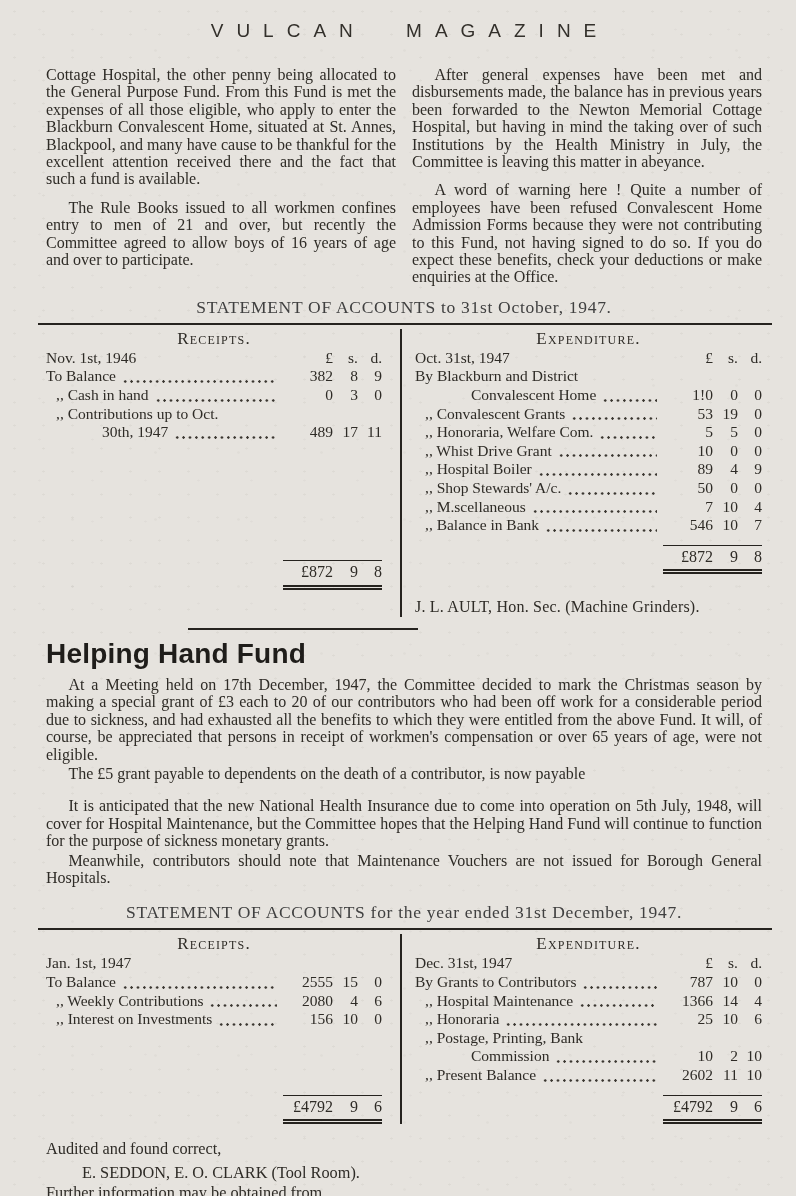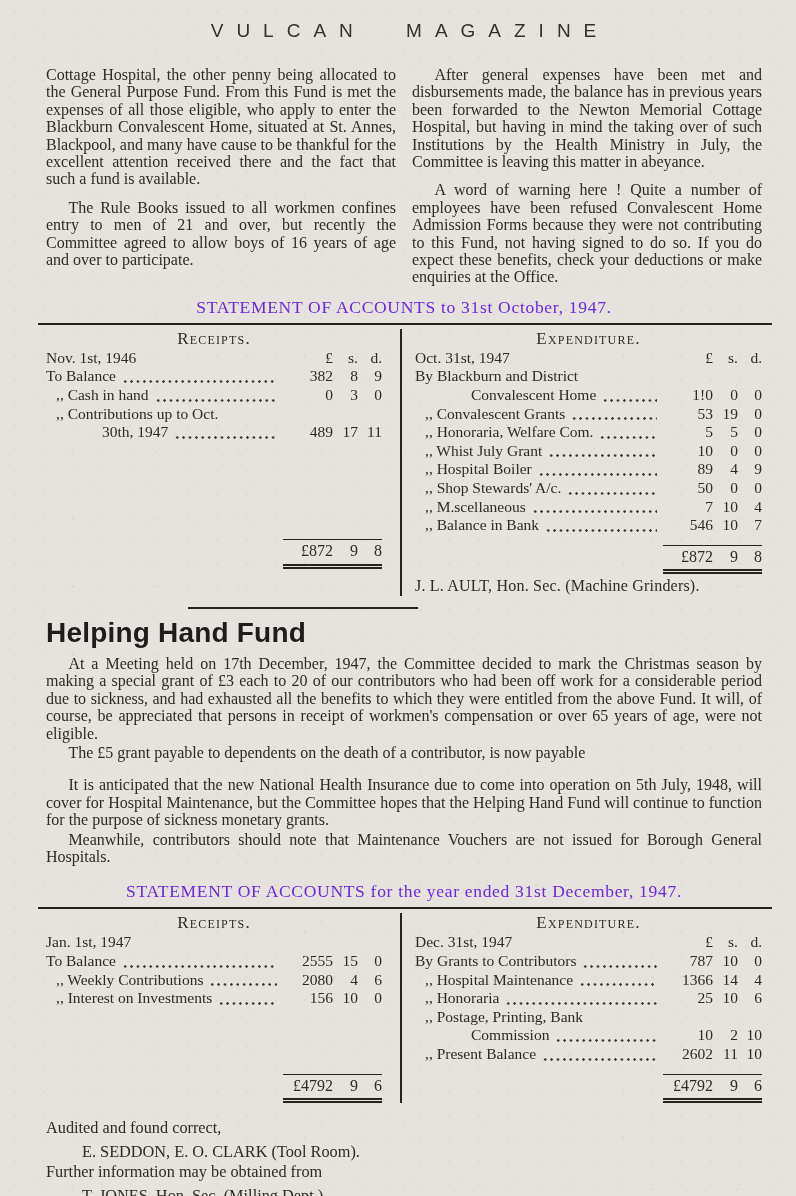--- a/index.html
+++ b/index.html
@@ -31,21 +31,21 @@
     padding-left:12px;
   }
 
   .article{display:grid;grid-template-columns:1fr 1fr;column-gap:16px;margin-top:24px;}
   .article p{margin:0;font-size:16px;line-height:17.4px;text-align:justify;}
   .article p + p{margin-top:11px;}
   p.ind{text-indent:1.4em;}
 
   .stmt-heading{
     text-align:center;font-size:17.5px;letter-spacing:0.7px;
-    margin-top:11px;color:#6d28d9;
+    margin-top:11px;color:#404040;
   }
   hr.toprule{
     border:0;border-top:2.5px solid var(--rule);
     margin:5px -10px 0 -8px;
   }
   .statement{display:grid;grid-template-columns:346px 1fr;margin-top:4px;}
   .side{display:flex;flex-direction:column;font-size:15.5px;line-height:18.6px;}
   .side.left{padding-right:10px;}
   .side.right{border-left:2px solid var(--rule);padding-left:13px;margin-left:8px;}
   .sec-header{
@@ -67,21 +67,21 @@
   .sp{flex:1 1 6px;}
   .total{
     border-top:1.8px solid var(--rule);
     border-bottom:5px double var(--rule);
     padding:2px 0 3px;margin-top:4px;
     align-self:flex-end;width:99px;
     display:grid;grid-template-columns:50px 25px 24px;text-align:right;
     font-size:16px;
   }
   .total.pad{margin-bottom:27px;}
-  .signature{margin-top:3px;font-size:16px;white-space:nowrap;letter-spacing:0.2px;}
+  .signature{margin-top:24px;font-size:16px;white-space:nowrap;letter-spacing:0.2px;}
 
   hr.midrule{
     border:0;border-top:2px solid var(--rule);
     width:230px;margin:11px 0 9px 142px;
   }
 
   .hh{display:grid;grid-template-columns:1fr;column-gap:12px;margin-top:2px;}
   .hh-heading{
     font-family:"Liberation Sans", sans-serif;font-weight:700;
     font-size:28px;letter-spacing:0.2px;color:#1f1d1a;
@@ -203,21 +203,21 @@
         <div class="srow ditto">
           <span class="lbl">,, Honoraria, Welfare Com.</span>
           <span class="leader"></span>
           <span class="amt">
             <span>5</span>
             <span>5</span>
             <span>0</span>
           </span>
         </div>
         <div class="srow ditto">
-          <span class="lbl">,, Whist July Grant</span>
+          <span class="lbl">,, Whist Drive Grant</span>
           <span class="leader"></span>
           <span class="amt">
             <span>10</span>
             <span>0</span>
             <span>0</span>
           </span>
         </div>
         <div class="srow ditto">
           <span class="lbl">,, Hospital Boiler</span>
           <span class="leader"></span>

